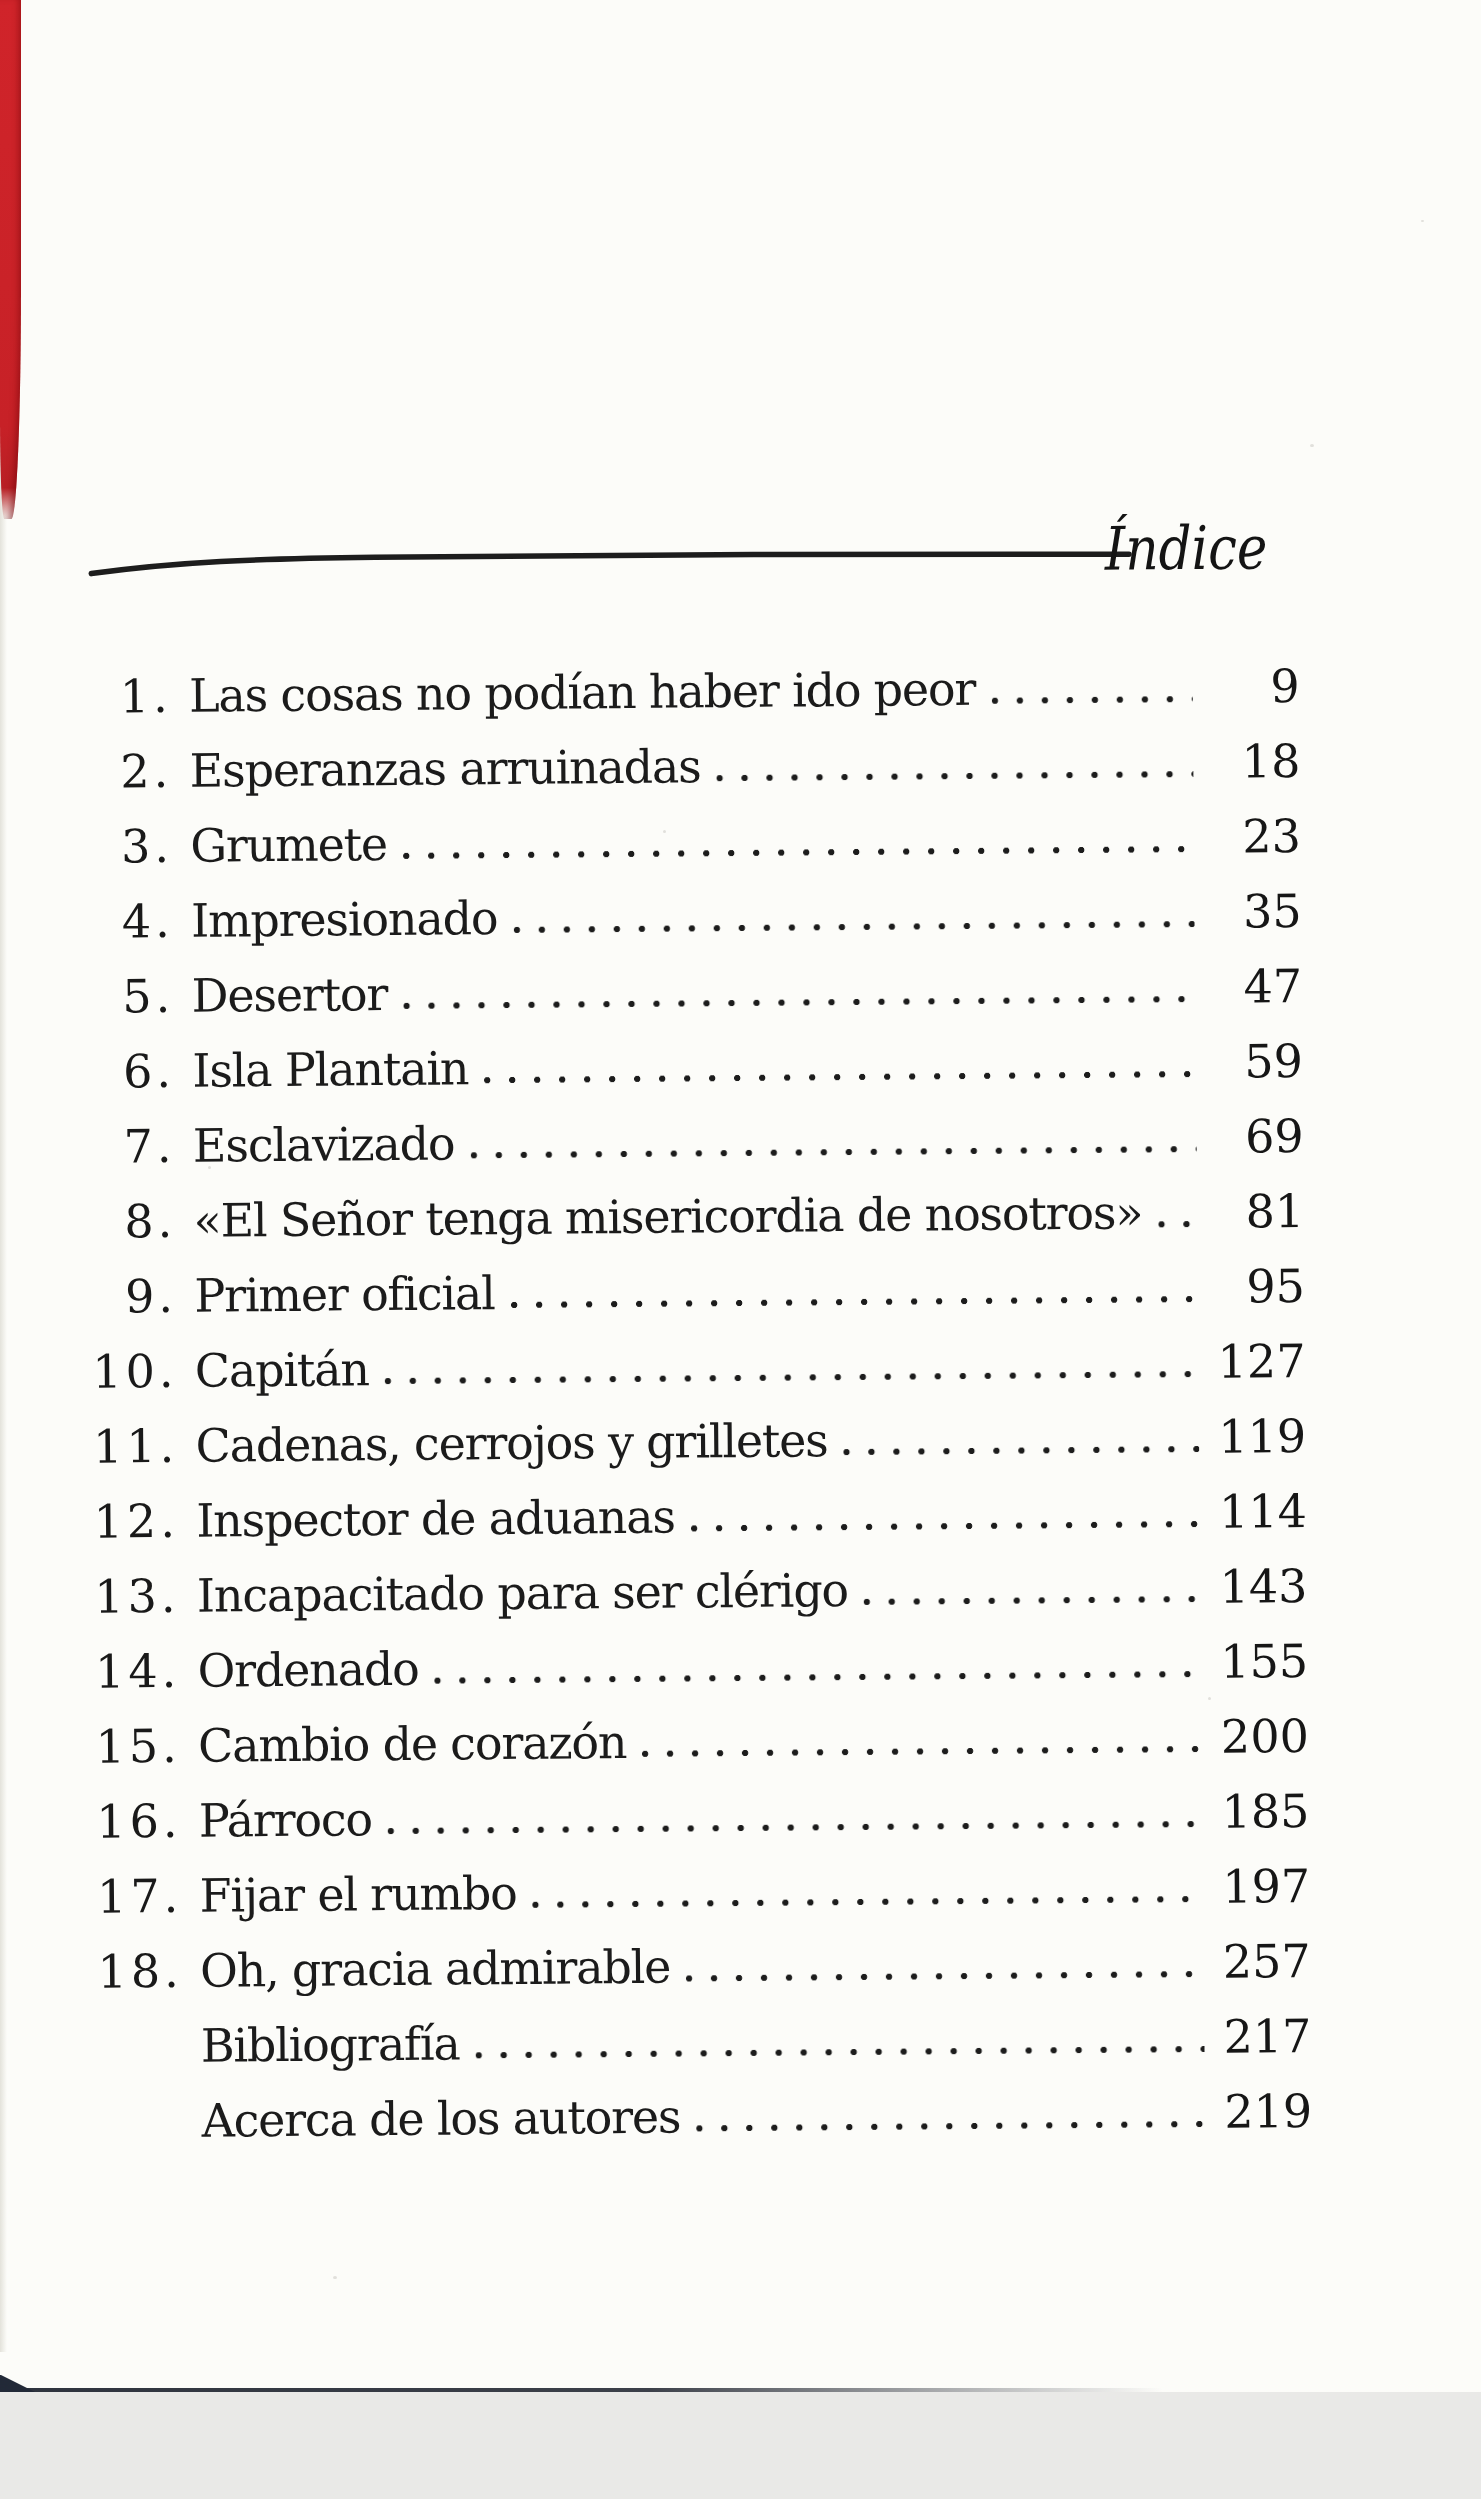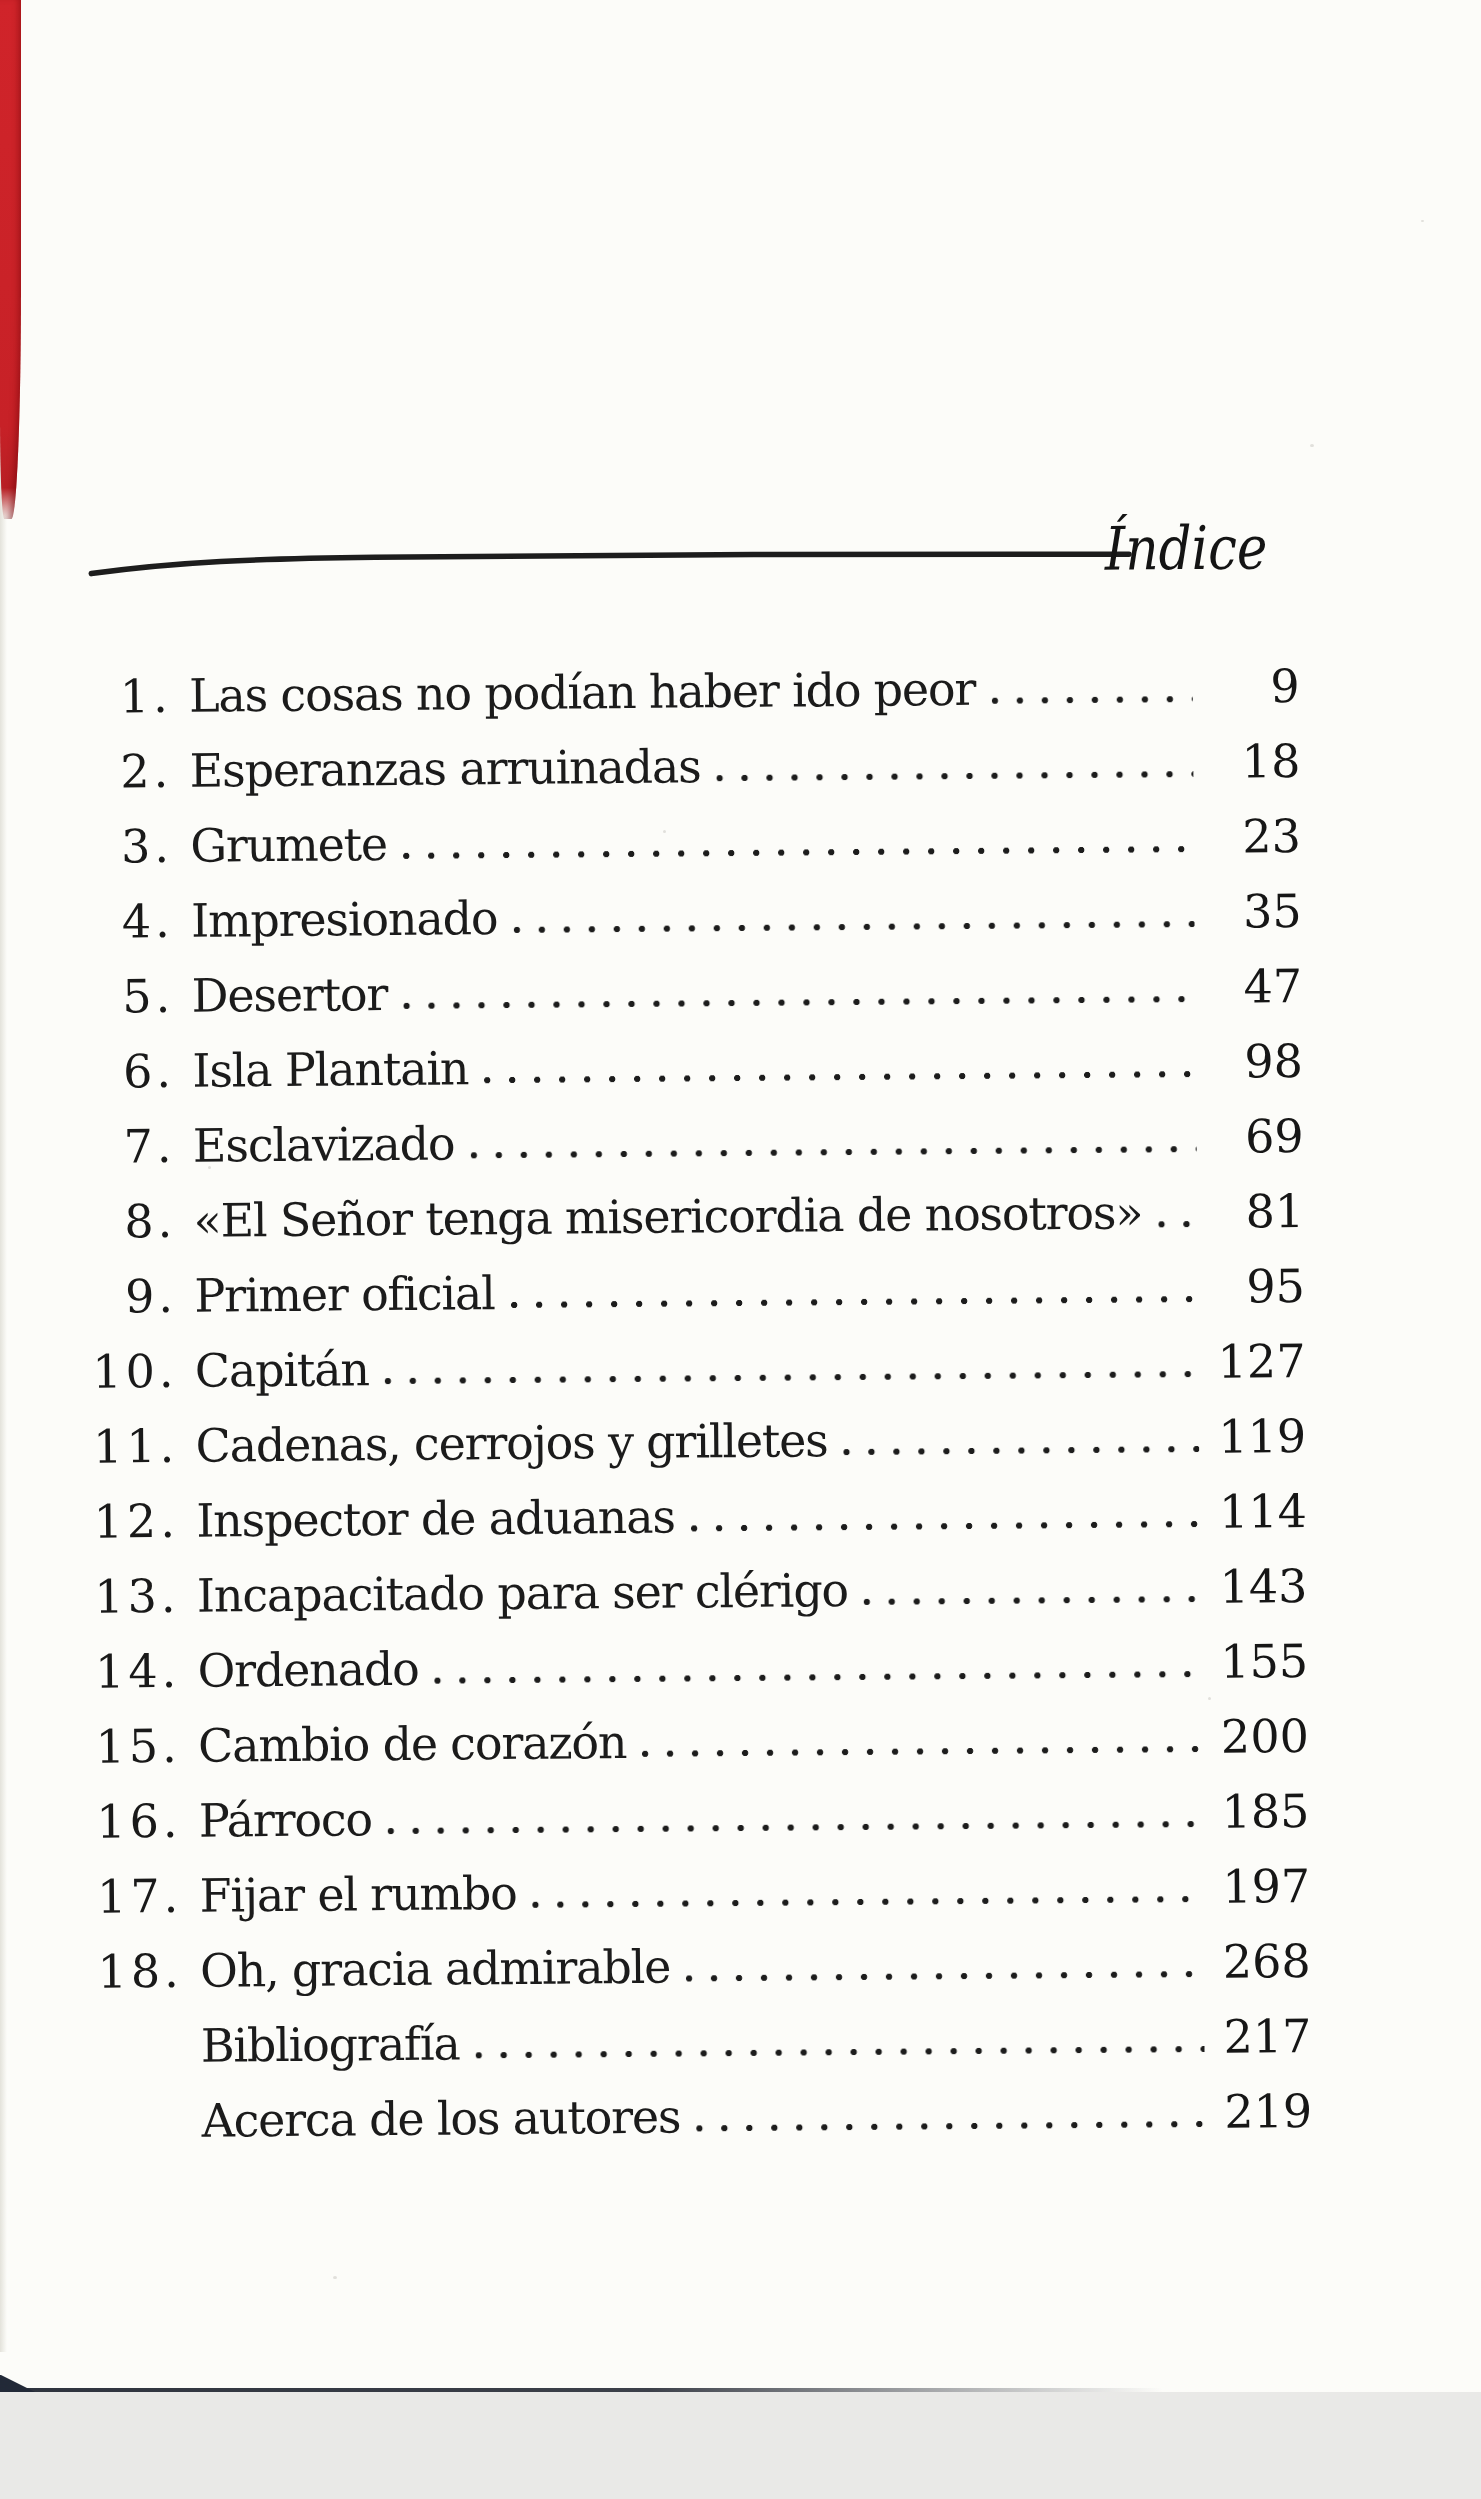--- a/index.html
+++ b/index.html
@@ -84,21 +84,21 @@
     <span class="toc-num">5.</span>
     <span class="toc-title">Desertor</span>
     <span class="leader"></span>
     <span class="toc-page">47</span>
   </div>
 
   <div class="toc-row">
     <span class="toc-num">6.</span>
     <span class="toc-title">Isla Plantain</span>
     <span class="leader"></span>
-    <span class="toc-page">98</span>
+    <span class="toc-page">59</span>
   </div>
 
   <div class="toc-row">
     <span class="toc-num">7.</span>
     <span class="toc-title">Esclavizado</span>
     <span class="leader"></span>
     <span class="toc-page">69</span>
   </div>
 
   <div class="toc-row">
@@ -168,21 +168,21 @@
     <span class="toc-num">17.</span>
     <span class="toc-title">Fijar el rumbo</span>
     <span class="leader"></span>
     <span class="toc-page">197</span>
   </div>
 
   <div class="toc-row">
     <span class="toc-num">18.</span>
     <span class="toc-title">Oh, gracia admirable</span>
     <span class="leader"></span>
-    <span class="toc-page">268</span>
+    <span class="toc-page">257</span>
   </div>
 
   <div class="toc-row">
     <span class="toc-num"></span>
     <span class="toc-title">Bibliografía</span>
     <span class="leader"></span>
     <span class="toc-page">217</span>
   </div>
 
   <div class="toc-row">

